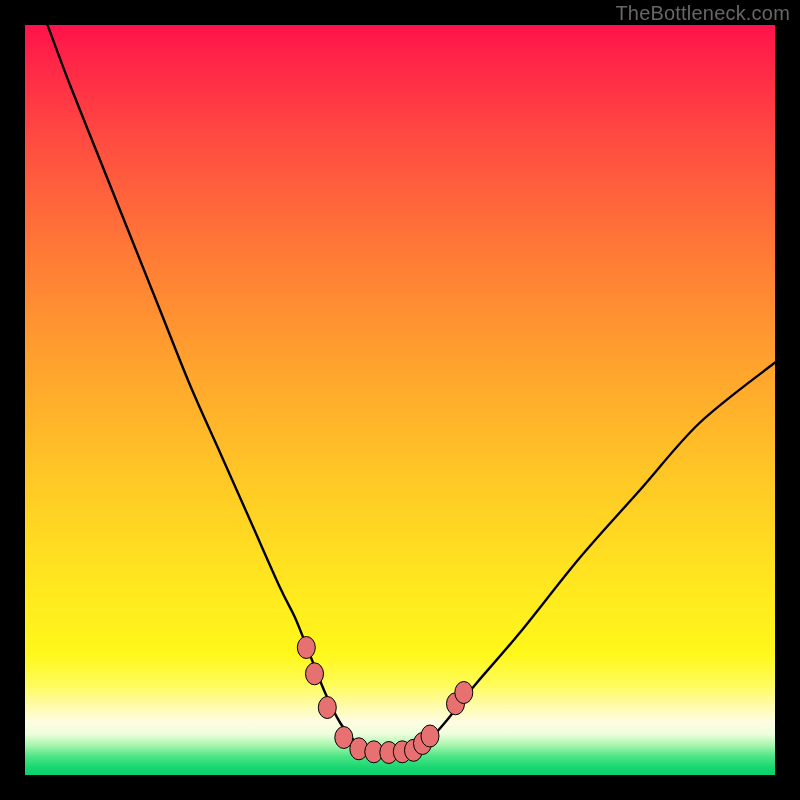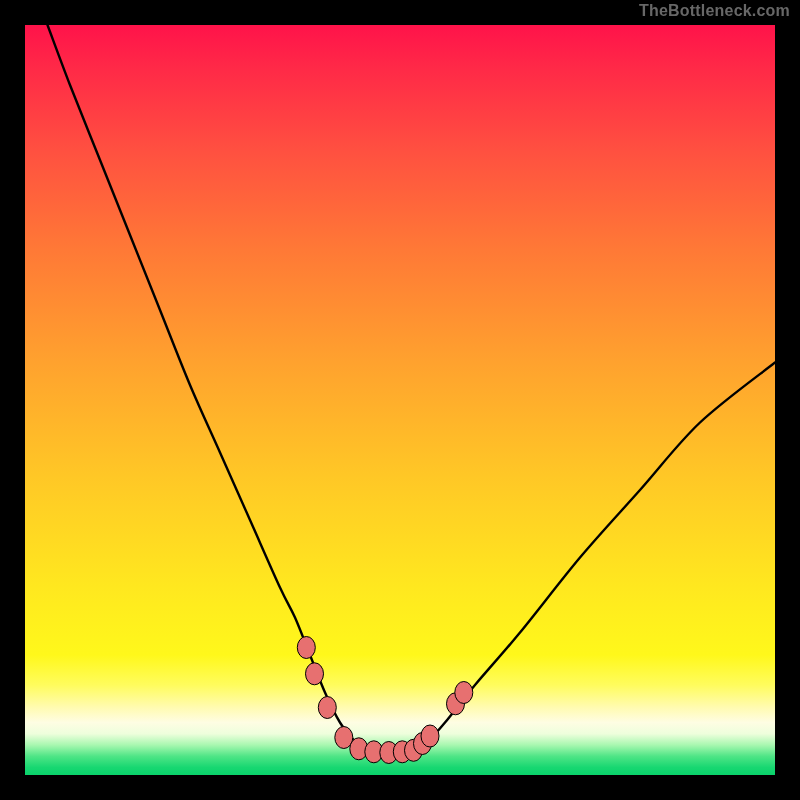--- a/index.html
+++ b/index.html
@@ -52,22 +52,22 @@
     position: absolute;
     inset: 0;
     width: 750px;
     height: 750px;
   }
   .watermark {
     position: absolute;
     top: 2px;
     right: 10px;
     color: #676767;
-    font-size: 16px;
-    font-weight: 700;
+    font-size: 20px;
+    font-weight: 400;
     letter-spacing: 0.2px;
     user-select: none;
   }
 </style>
 </head>
 <body>
 
 <div class="stage">
   <div class="plot">
     <div class="gradient"></div>

